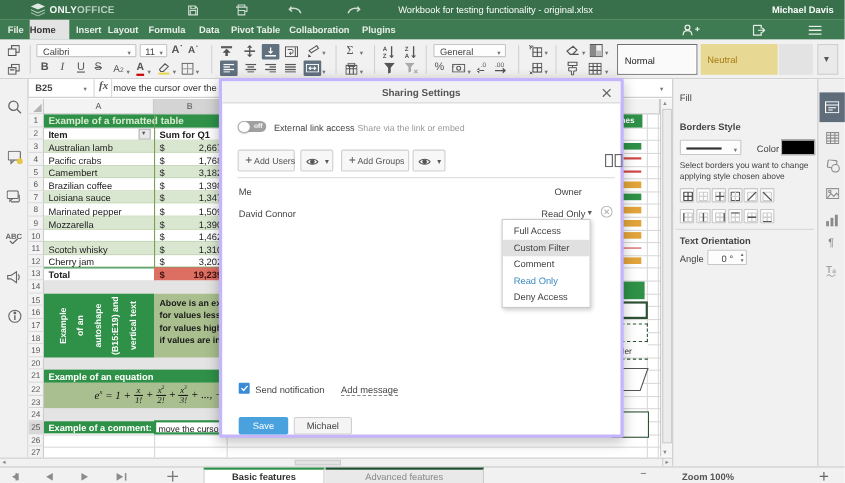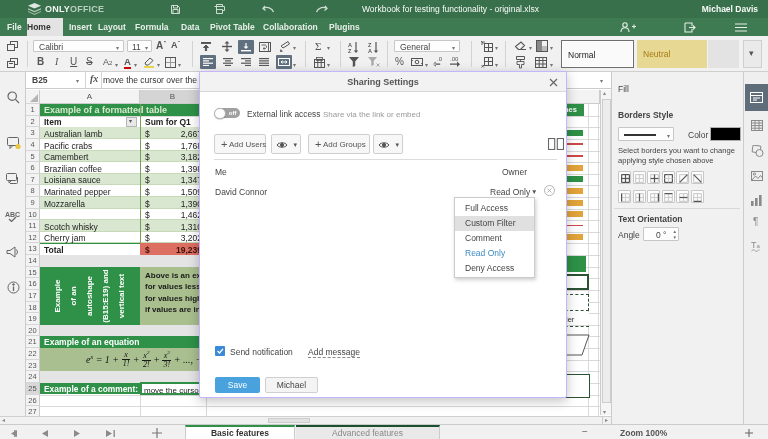--- a/index.html
+++ b/index.html
@@ -29,21 +29,21 @@
 .gridv{position:absolute;width:1px;background:#d9d9d9;}
 .gridh{position:absolute;height:1px;background:#d9d9d9;}
 
 #rpanel{left:611px;top:72px;width:132px;height:352px;background:#f1f1f1;border-left:1px solid #cbcbcb;}
 #istrip{left:743px;top:72px;width:25px;height:352px;background:#efefef;border-left:1px solid #cbcbcb;}
 .bbtn{position:absolute;width:13px;height:13px;background:#fdfdfd;border:1px solid #c7c7c7;border-radius:1px;}
 
 #hscroll{left:0;top:416px;width:611px;height:8px;background:#f1f1f1;border-top:1px solid #d0d0d0;}
 #statusbar{left:0;top:424px;width:768px;height:15px;background:#f1f1f1;border-top:1px solid #cbcbcb;}
 
-#modal{left:199px;top:71px;width:368px;height:327px;background:#fff;border:1px solid #c4b5fd;box-shadow:0 3px 12px rgba(0,0,0,0.25);border-radius:2px;}
+#modal{left:199px;top:71px;width:368px;height:327px;background:#fff;border:3px solid #c4b5fd;box-shadow:0 3px 12px rgba(0,0,0,0.25);border-radius:2px;}
 #mtitle{position:absolute;left:0;top:0;width:100%;height:20px;background:#f2f2f2;border-bottom:1px solid #d8d8d8;text-align:center;line-height:20px;font-weight:bold;color:#555;font-size:9px;}
 .mbtn{position:absolute;height:20px;background:#f7f7f7;border:1px solid #cfcfcf;border-radius:2px;color:#555;font-size:8.5px;text-align:center;}
 #dropdown{position:absolute;background:#fff;border:1px solid #cbcbcb;box-shadow:1px 2px 4px rgba(0,0,0,0.2);z-index:5;}
 .ditem{height:15px;line-height:15px;padding-left:10px;font-size:8.5px;color:#444;}
 .frac{display:inline-flex;flex-direction:column;text-align:center;vertical-align:middle;line-height:1;}
 .frac>span{display:block;padding:0 1px;font-size:8px;}
 .frac>span:first-child{border-bottom:0.8px solid #1a1a1a;}
 </style></head>
 <body>
 

